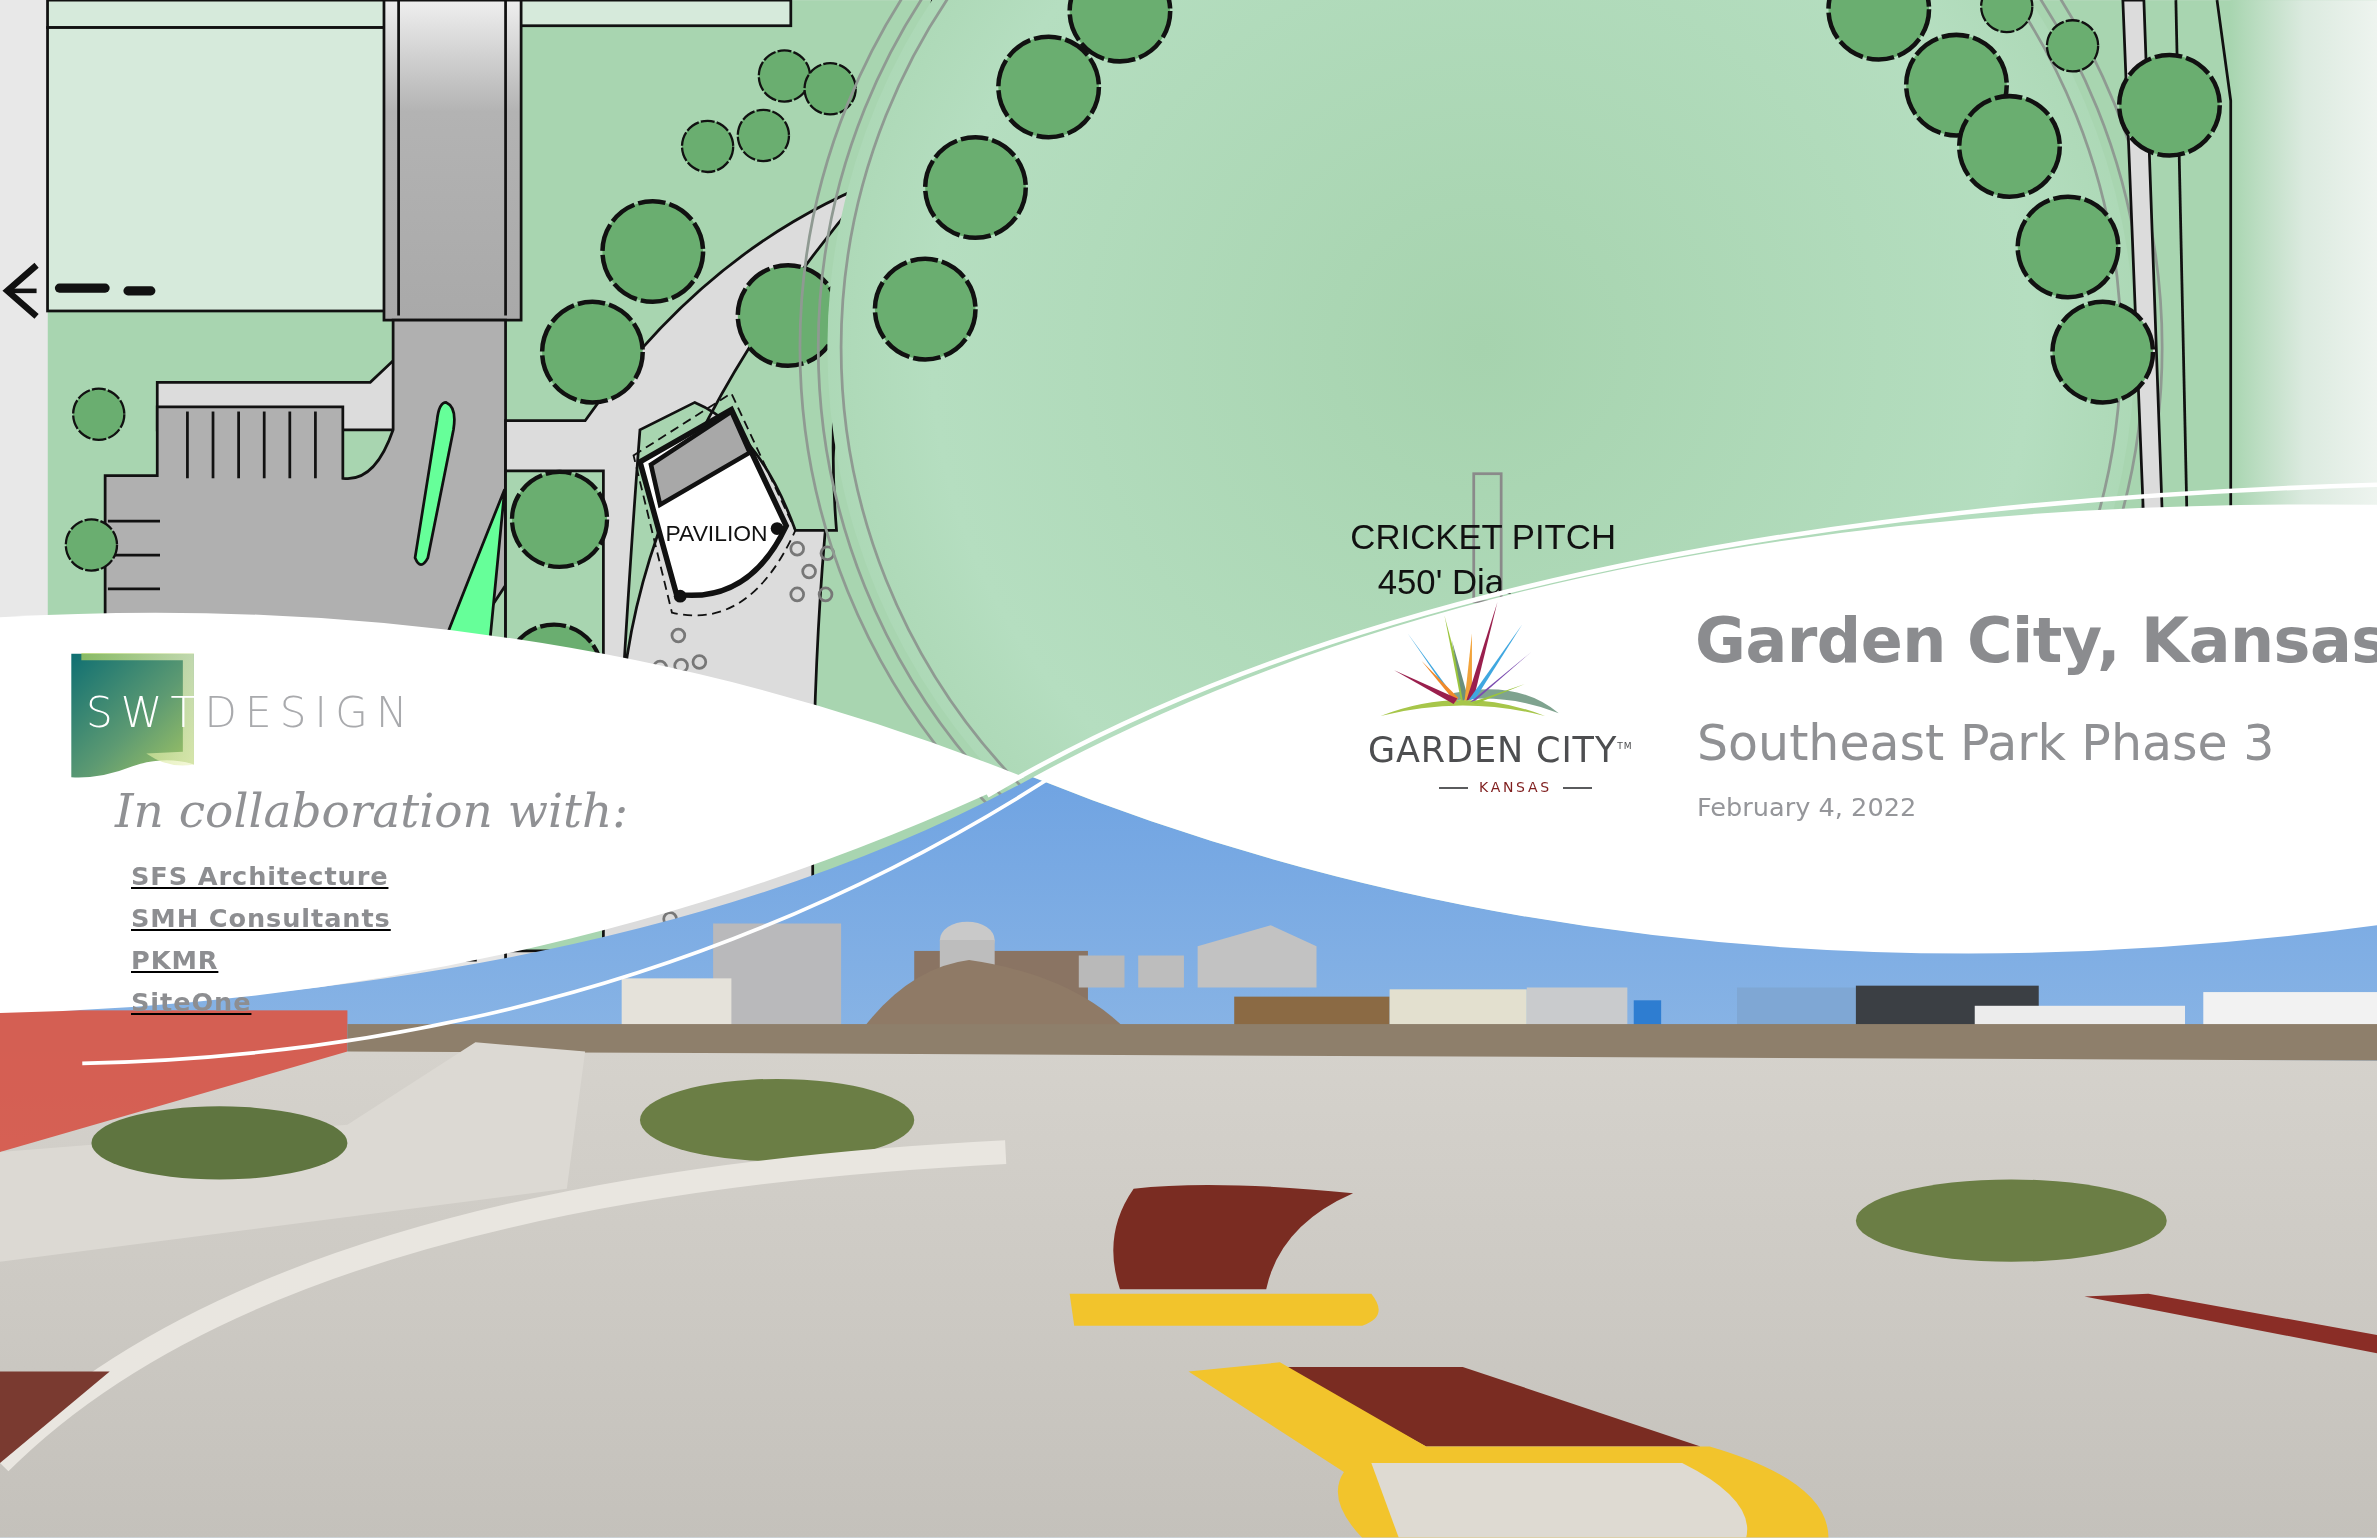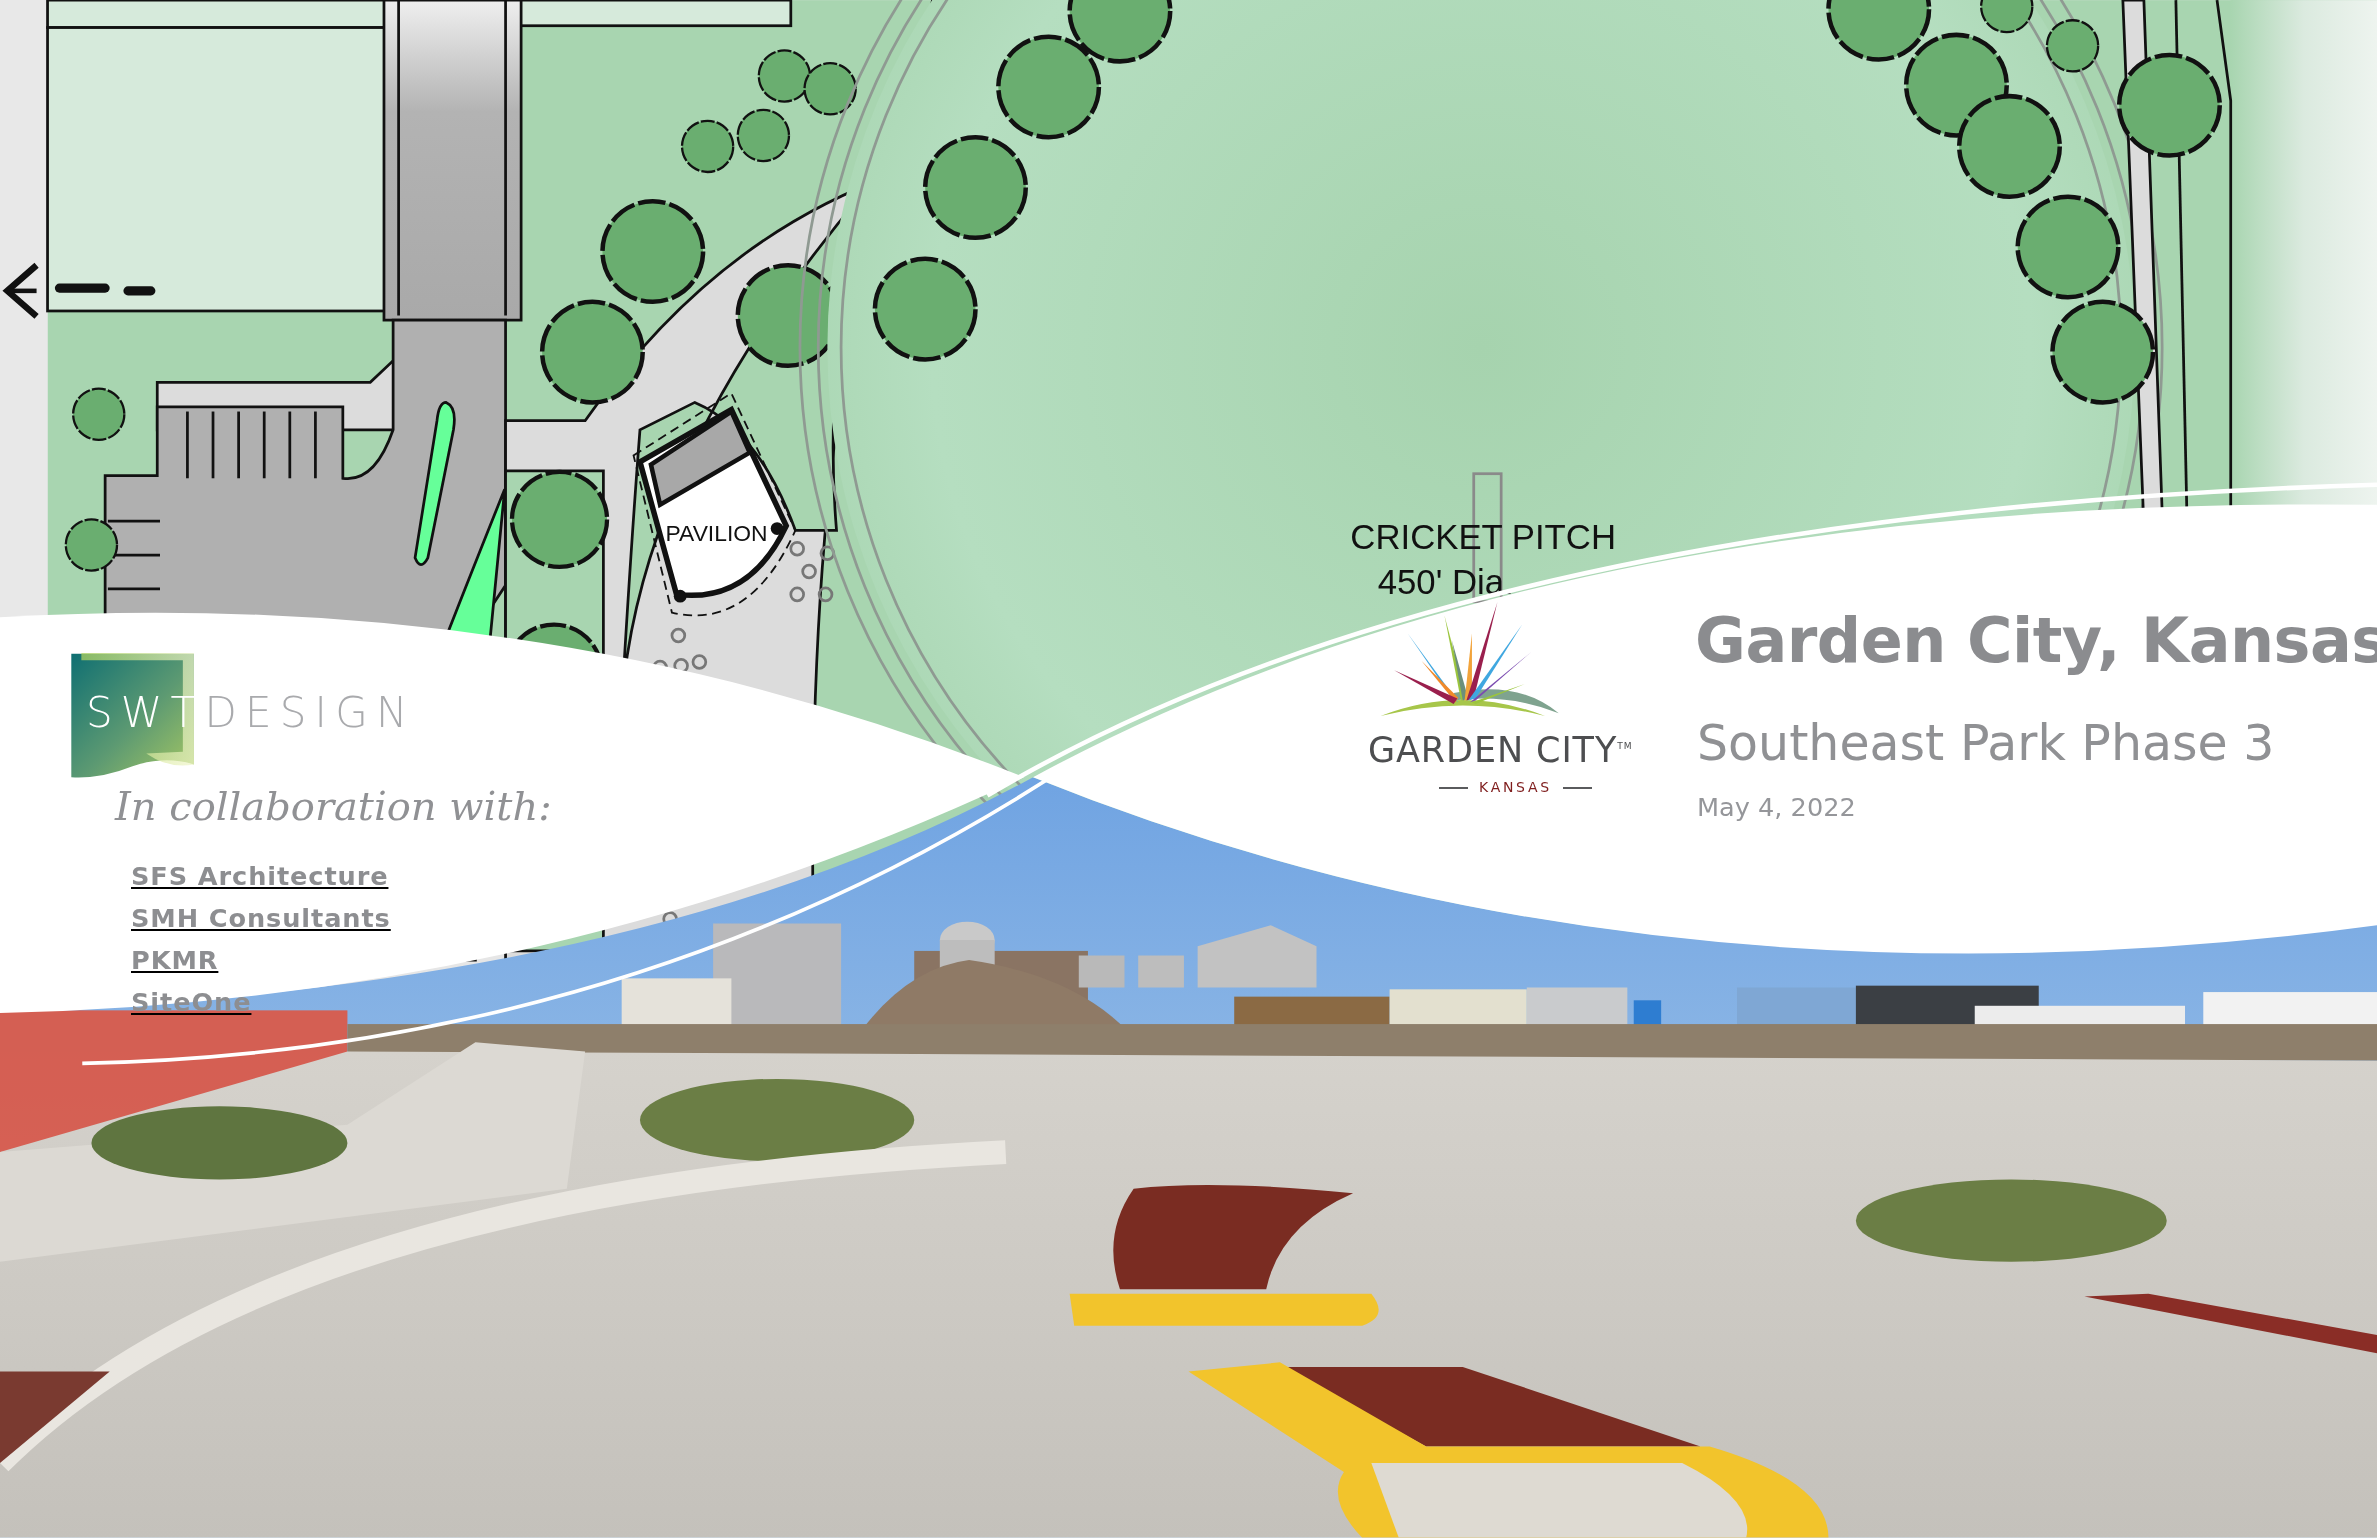--- a/index.html
+++ b/index.html
@@ -4,21 +4,21 @@
 <style>
   html, body { margin: 0; padding: 0; background: #ffffff; }
   body { width: 2377px; height: 1538px; overflow: hidden; position: relative; font-family: "Liberation Sans", sans-serif; }
   .canvas { position: absolute; left: 0; top: 0; width: 2019px; height: 1538px; }
   svg.layer { position: absolute; left: 0; top: 0; }
   .plan-label { font-family: "Liberation Sans", sans-serif; fill: #111; }
   .overlay-text { position: absolute; font-family: "DejaVu Sans", sans-serif; color: #8e8f92; white-space: nowrap; }
   .swt-word { position: absolute; left: 86px; top: 688px; font-family: "DejaVu Sans", sans-serif; font-size: 42px; letter-spacing: 8.2px; font-weight: 300; }
   .swt-word .swt { color: #ffffff; margin-top: 32px; }
   .swt-word .design { color: #a9aaad; }
-  .collab-title { left: 115px; top: 783px; font-size: 40px; font-style: italic; color: #909194; font-family: "DejaVu Serif", serif; }
+  .collab-title { left: 115px; top: 783px; font-size: 47px; font-style: italic; color: #909194; font-family: "DejaVu Serif", serif; }
   .collab-list { position: absolute; left: 115px; top: 839px; margin: 16px; padding: 0; list-style: none; text-decoration: underline; }
   .collab-list li { font-family: "DejaVu Sans", sans-serif; font-weight: bold; font-size: 25.6px; color: #8d8e91; height: 42px; line-height: 42px; letter-spacing: 0.9px; }
   .main-title { left: 1695px; top: 604px; font-size: 62px; font-weight: bold; color: #8b8c8f; letter-spacing: -0.5px; }
   .sub-title { left: 1697px; top: 715px; font-size: 49px; color: #909194; font-weight: normal; }
   .date-text { left: 1697px; top: 792px; font-size: 25.6px; color: #95969a; }
   .gc-word { position: absolute; left: 1368px; top: 730px; font-family: "DejaVu Sans", sans-serif; font-size: 35px; color: #4d4e50; letter-spacing: 0.9px; }
   .gc-tm { font-size: 9.1px; vertical-align: super; margin-top: 18px; }
   .gc-kansas { position: absolute; left: 1428px; top: 779px; font-family: "DejaVu Sans", sans-serif; font-size: 14px; color: #7f1d1d; letter-spacing: 2.7px; }
   .gc-kansas .dash { display: inline-block; width: 29px; height: 1.8px; background: #5a5b5d; vertical-align: middle; margin: 0 11px; }
 </style>
@@ -348,16 +348,16 @@
   </svg>
   <div class="gc-word">
     <span>GARDEN CITY</span><span class="gc-tm">TM</span>
   </div>
   <div class="gc-kansas">
     <span class="dash"></span><span>KANSAS</span><span class="dash"></span>
   </div>
 
   <div class="overlay-text main-title">Garden City, Kansas</div>
   <div class="overlay-text sub-title">Southeast Park Phase 3</div>
-  <div class="overlay-text date-text">May 4, 2022</div>
+  <div class="overlay-text date-text">February 4, 2022</div>
 
 </div>
 
 
 </body></html>

